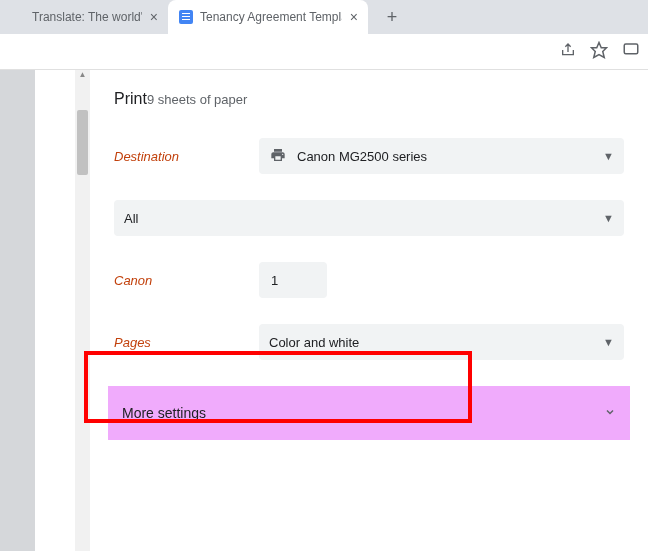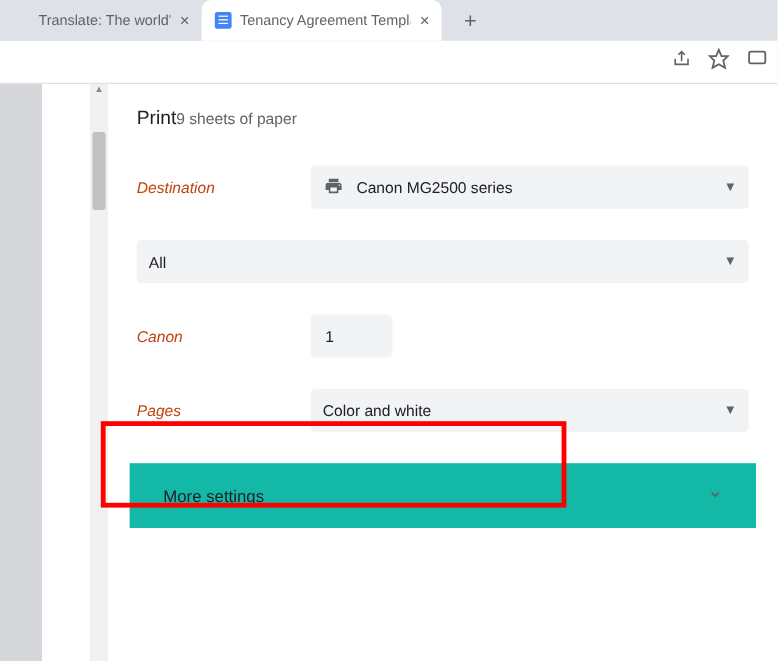--- a/index.html
+++ b/index.html
@@ -38,21 +38,21 @@
     
     .setting-row { display: flex; align-items: center; margin-bottom: 26px; }
     .setting-label { width: 145px; font-size: 13px; color: #c2410c; font-style: italic; }
     .setting-control { flex: 1; }
     
     .dropdown { background: #f1f3f4; border-radius: 4px; height: 36px; display: flex; align-items: center; padding: 0 10px; font-size: 13px; color: #202124; cursor: pointer; justify-content: space-between; }
     .dropdown-left { display: flex; align-items: center; gap: 10px; }
     
     .text-input { background: #f1f3f4; border: none; border-radius: 4px; height: 36px; width: 68px; padding: 0 12px; font-size: 13px; color: #202124; }
     
-    .more-settings { background: #14b8a6; height: 54px; display: flex; align-items: center; justify-content: space-between; padding: 0 28px; font-size: 14px; color: #202124; cursor: pointer; margin: 16px -6px; }
+    .more-settings { background: #f0abfc; height: 54px; display: flex; align-items: center; justify-content: space-between; padding: 0 14px; font-size: 14px; color: #202124; cursor: pointer; margin: 16px -6px; }
     .highlight-box { position: absolute; border: 4px solid #ff0000; pointer-events: none; }
     
     .chev { font-size: 11px; color: #5f6368; }
   </style>
 </head>
 <body>
 
 <div class="tabs-bar">
   <div class="tab inactive">
     <span class="tab-favicon"></span>

